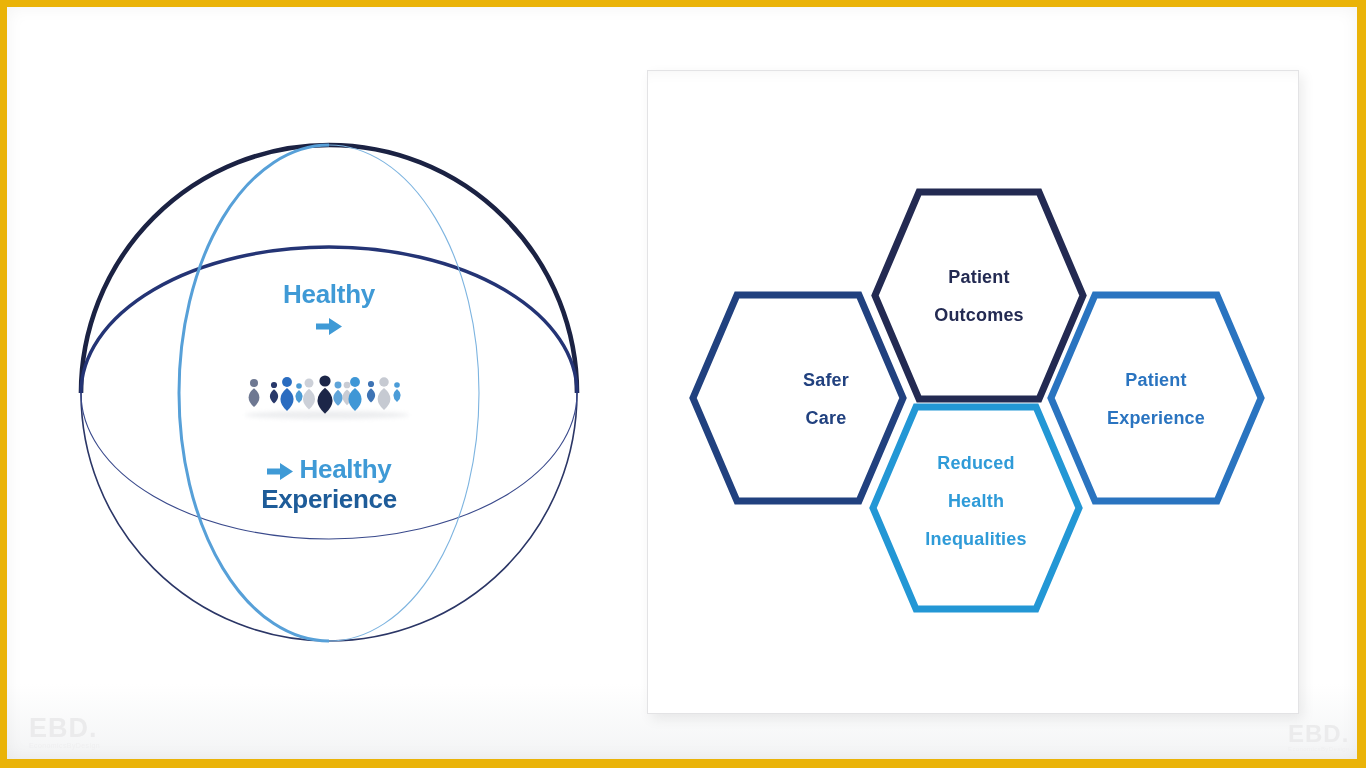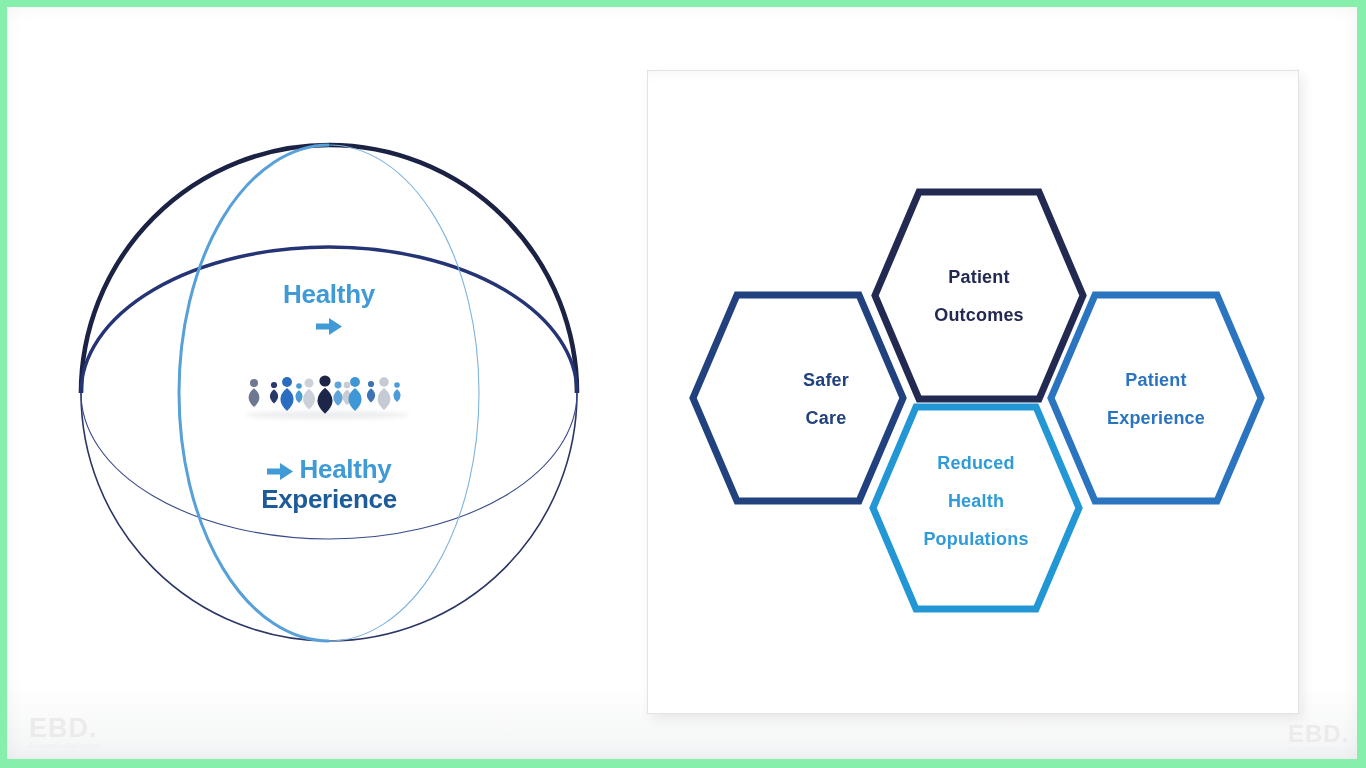--- a/index.html
+++ b/index.html
@@ -1,17 +1,17 @@
 <!DOCTYPE html>
 <html><head>
 <meta charset="utf-8">
 <style>
   html,body{margin:0;padding:0;}
   body{font-family:"Liberation Sans", sans-serif;}
-  .stage{position:relative;width:1366px;height:768px;background:#86efac;overflow:hidden;}
+  .stage{position:relative;width:1366px;height:768px;background:#eab308;overflow:hidden;}
   .inner{position:absolute;left:7px;top:7px;width:1350px;height:752px;
          background:linear-gradient(180deg,#ffffff 0%,#ffffff 90%,#f3f4f5 100%);
          box-shadow:inset 0 0 18px rgba(0,0,0,0.05);}
   .panel{position:absolute;left:640px;top:63px;width:650px;height:642px;background:#ffffff;
          border:1px solid #e3e3e5;
          box-shadow:4px 5px 12px rgba(0,0,0,0.08), inset 0 12px 16px -12px rgba(0,0,0,0.05);}
   svg.art{position:absolute;left:0;top:0;width:1366px;height:768px;pointer-events:none;}
 
   
   .gtitle{position:absolute;left:62px;width:520px;text-align:center;
@@ -122,21 +122,21 @@
     </div>
 
     <div class="hex-label hl-outcomes">Patient
 Outcomes</div>
     <div class="hex-label hl-safer">Safer
 Care</div>
     <div class="hex-label hl-experience">Patient
 Experience</div>
     <div class="hex-label hl-reduced">Reduced
 Health
-Populations</div>
+Inequalities</div>
 
     <div class="wm wm-left">
       <div class="wm-title">EBD.</div>
       <div class="wm-sub">EconomicsByDesign</div>
     </div>
     <div class="wm wm-right">
       <div class="wm-title">EBD.</div>
       <div class="wm-sub">EconomicsByDesign</div>
     </div>
 

